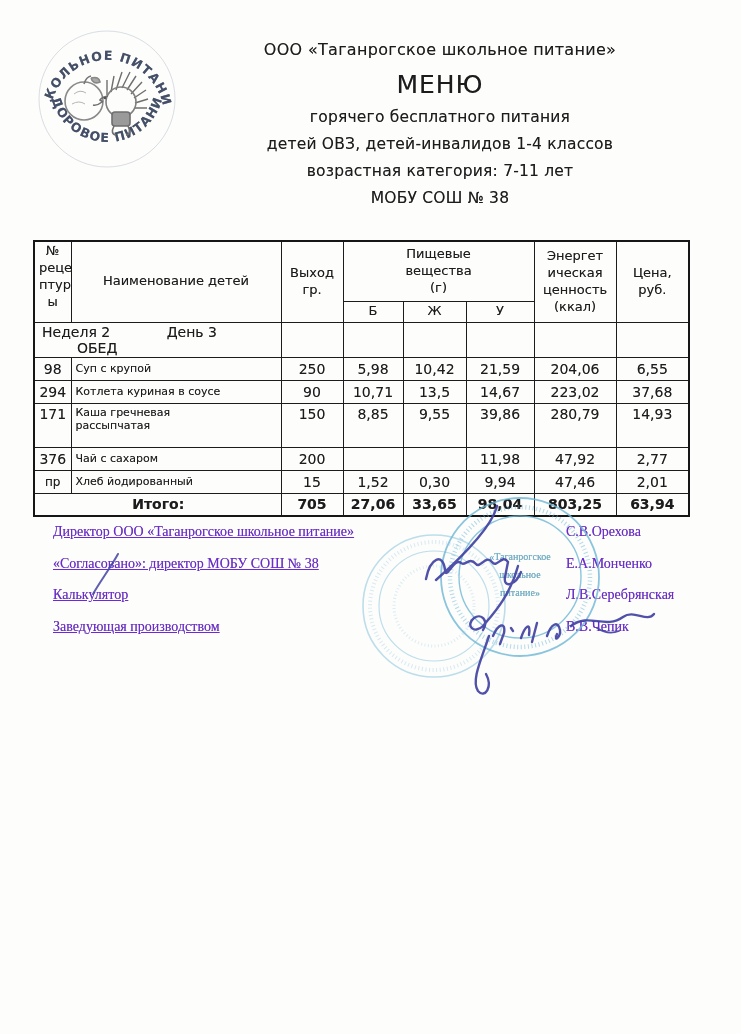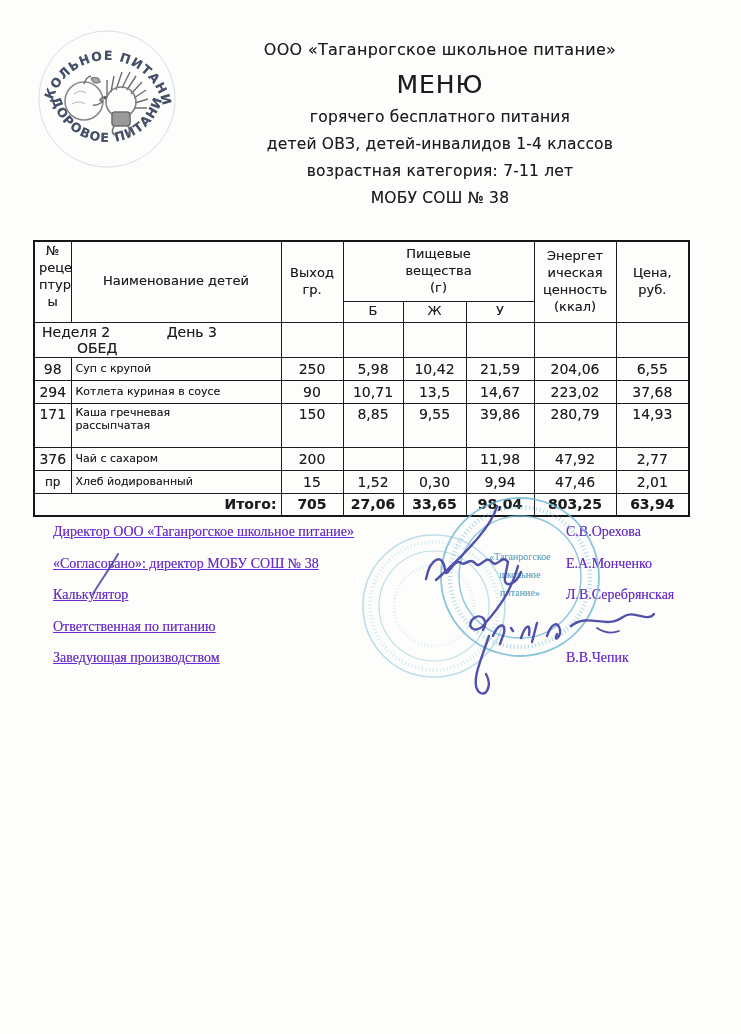--- a/index.html
+++ b/index.html
@@ -31,21 +31,21 @@
   .top { vertical-align:top !important; text-align:center; }
   td.num { text-align:center; font-size:14px; }
   td.name { text-align:left; font-size:11px; }
   tr.week td { font-size:14px; height:21px; }
   tr.week .w1 { margin-left:3px; }
   tr.week .w2 { margin-left:52px; }
   tr.week .w3 { margin-left:38px; }
   tr.data td { height:23px; }
   tr.tall td { height:44px; vertical-align:top; padding-top:2px; }
   tr.total td { font-weight:bold; height:23px; font-size:14px; }
-  tr.total td.lbl { text-align:right; padding-left:5px; }
+  tr.total td.lbl { text-align:center; padding-left:5px; }
 
   
   .sigs { position:absolute; left:53px; top:524px; width:650px;
     font-family:"Liberation Serif", serif; font-size:14px; color:#6d28d9;text-decoration:underline; }
   .sig-row { position:relative; height:31.5px; }
   .sig-row .name { position:absolute; left:473px; top:0; white-space:nowrap;margin-left:40px; }
 
   .overlay { position:absolute; pointer-events:none; }
 </style>
 </head>
@@ -211,24 +211,20 @@
     </div>
     <div class="sig-row">
       <span class="role">«Согласовано»: директор МОБУ СОШ № 38</span>
       <span class="name">Е.А.Монченко</span>
     </div>
     <div class="sig-row">
       <span class="role">Калькулятор</span>
       <span class="name">Л.В.Серебрянская</span>
     </div>
     <div class="sig-row">
-      <span class="role">Ответственная по питанию</span>
-      <span class="name"></span>
-    </div>
-    <div class="sig-row">
       <span class="role">Заведующая производством</span>
       <span class="name">В.В.Чепик</span>
     </div>
   </div>
 
   <svg class="overlay" style="left:350px; top:478px; width:345px; height:235px;" viewBox="0 0 345 235">
 
     <g stroke="#6fb8d6" fill="none" opacity=".45">
       <circle cx="84" cy="128" r="71" stroke-width="1.6"></circle>
       <circle cx="84" cy="128" r="55" stroke-width="1.2"></circle>

